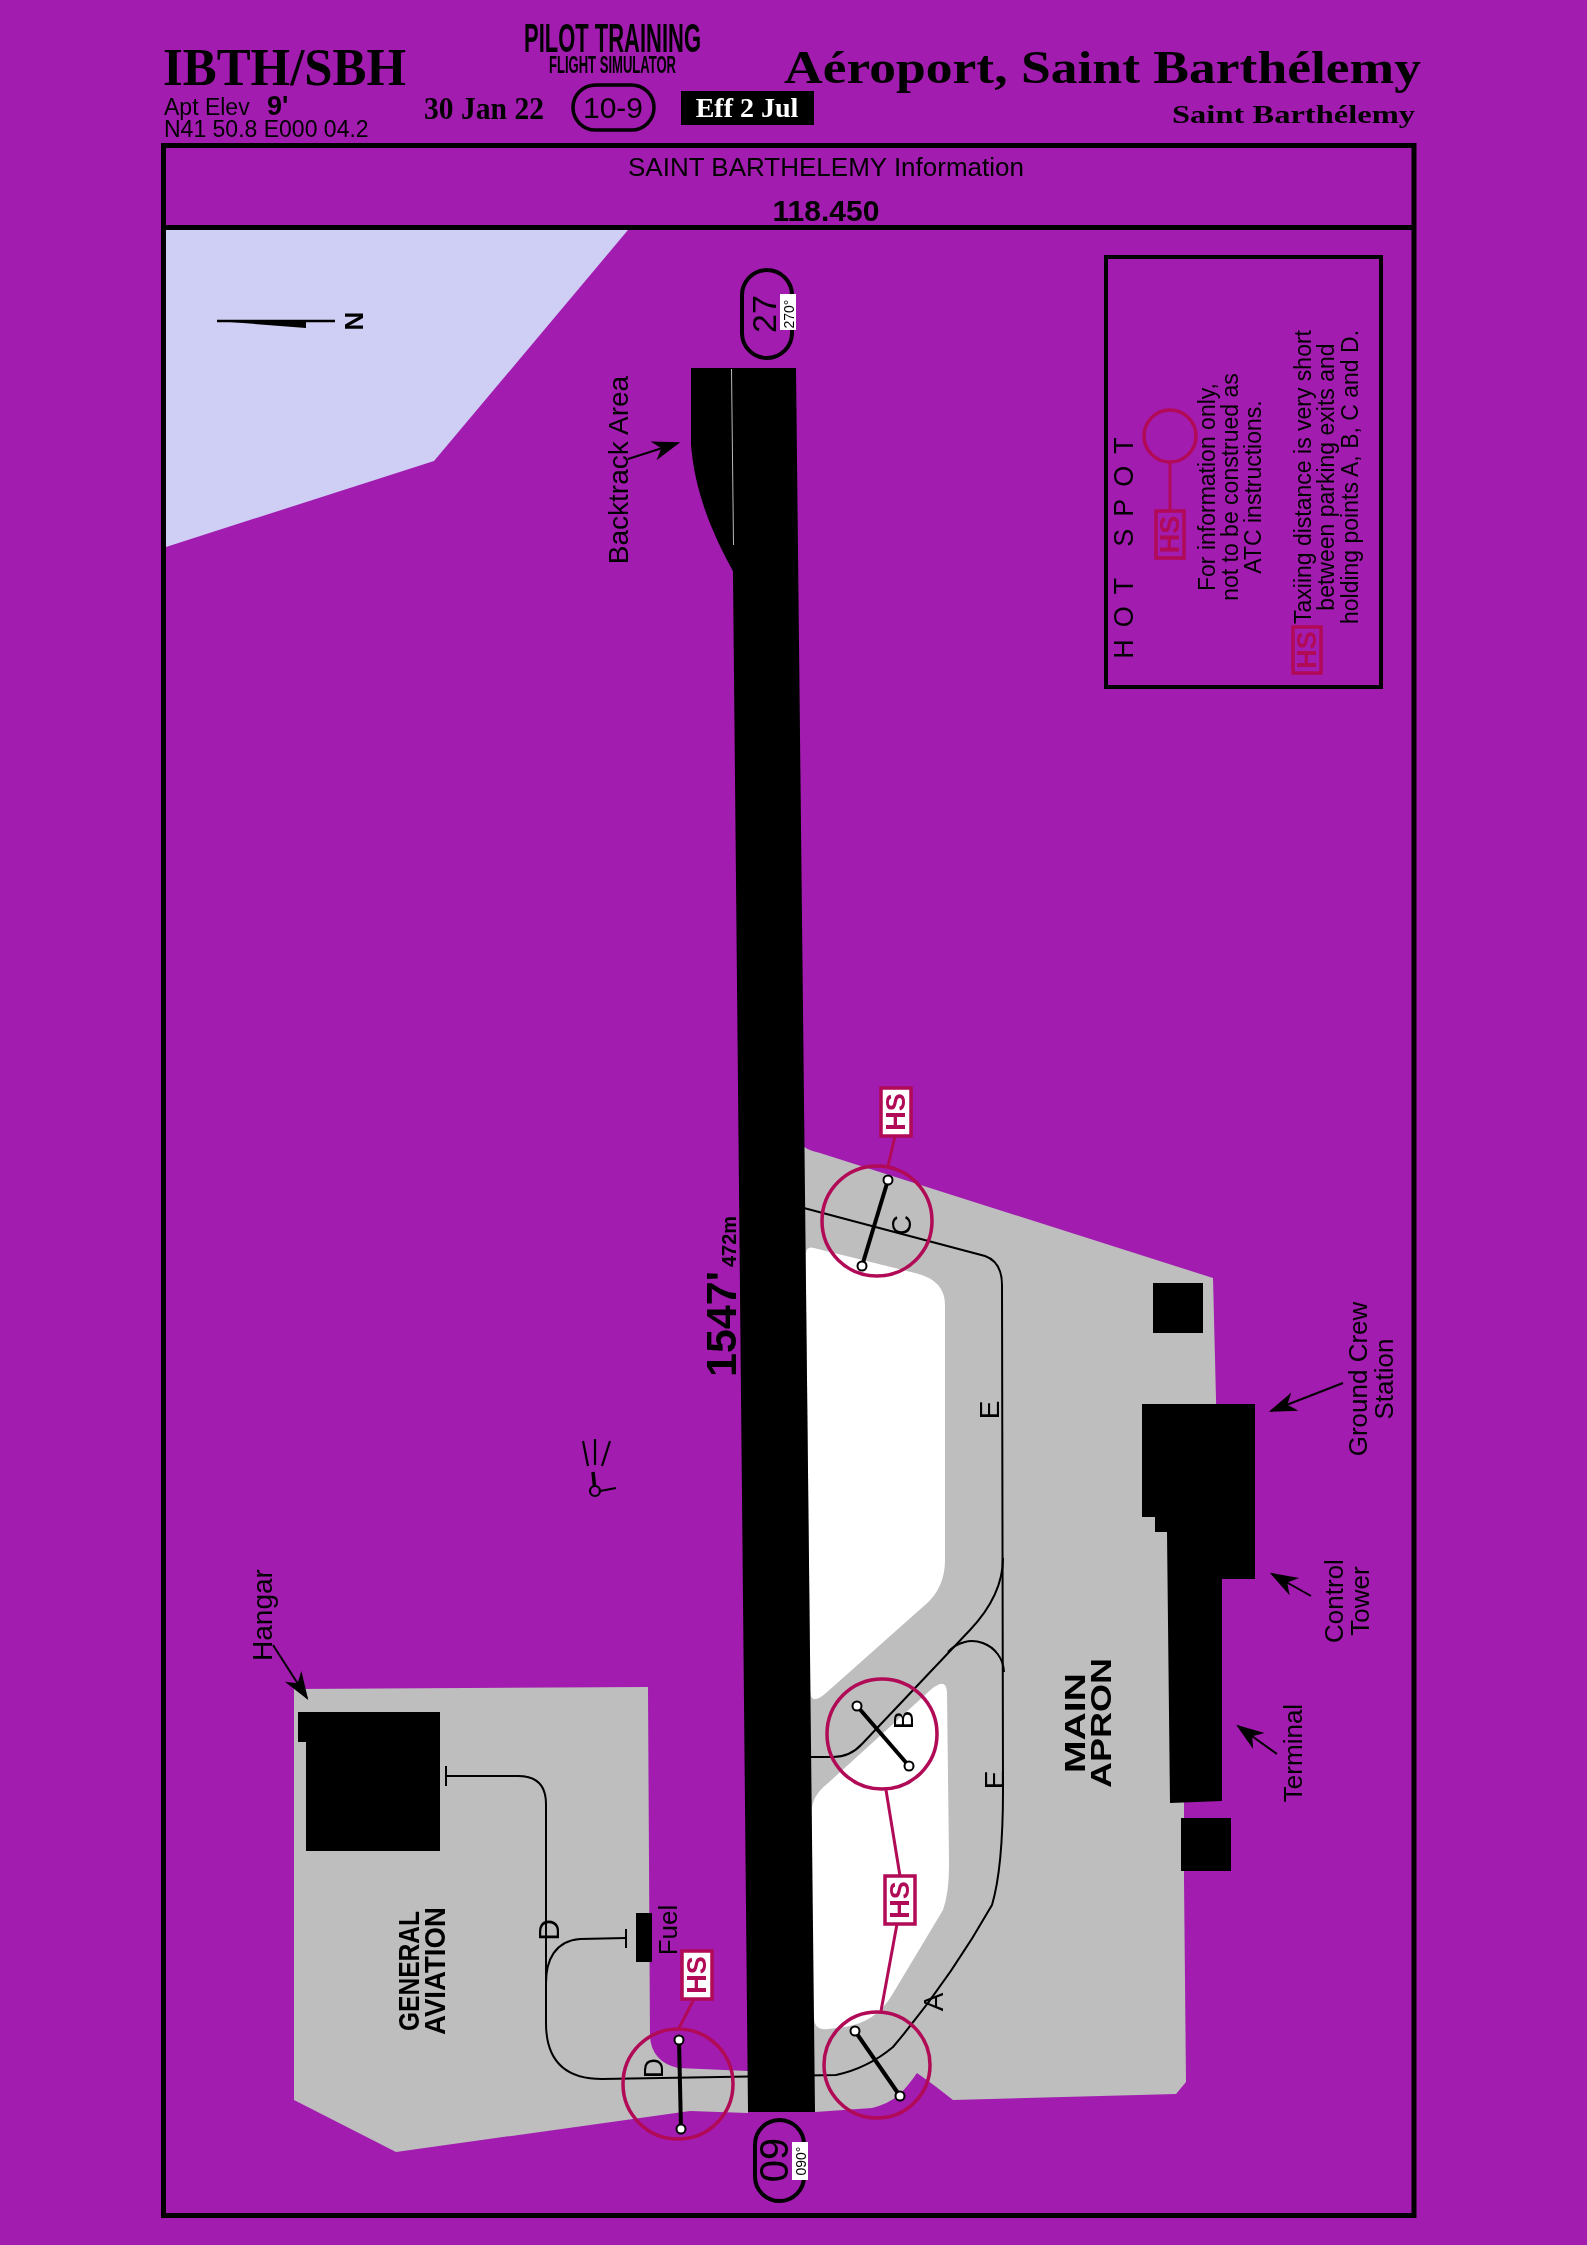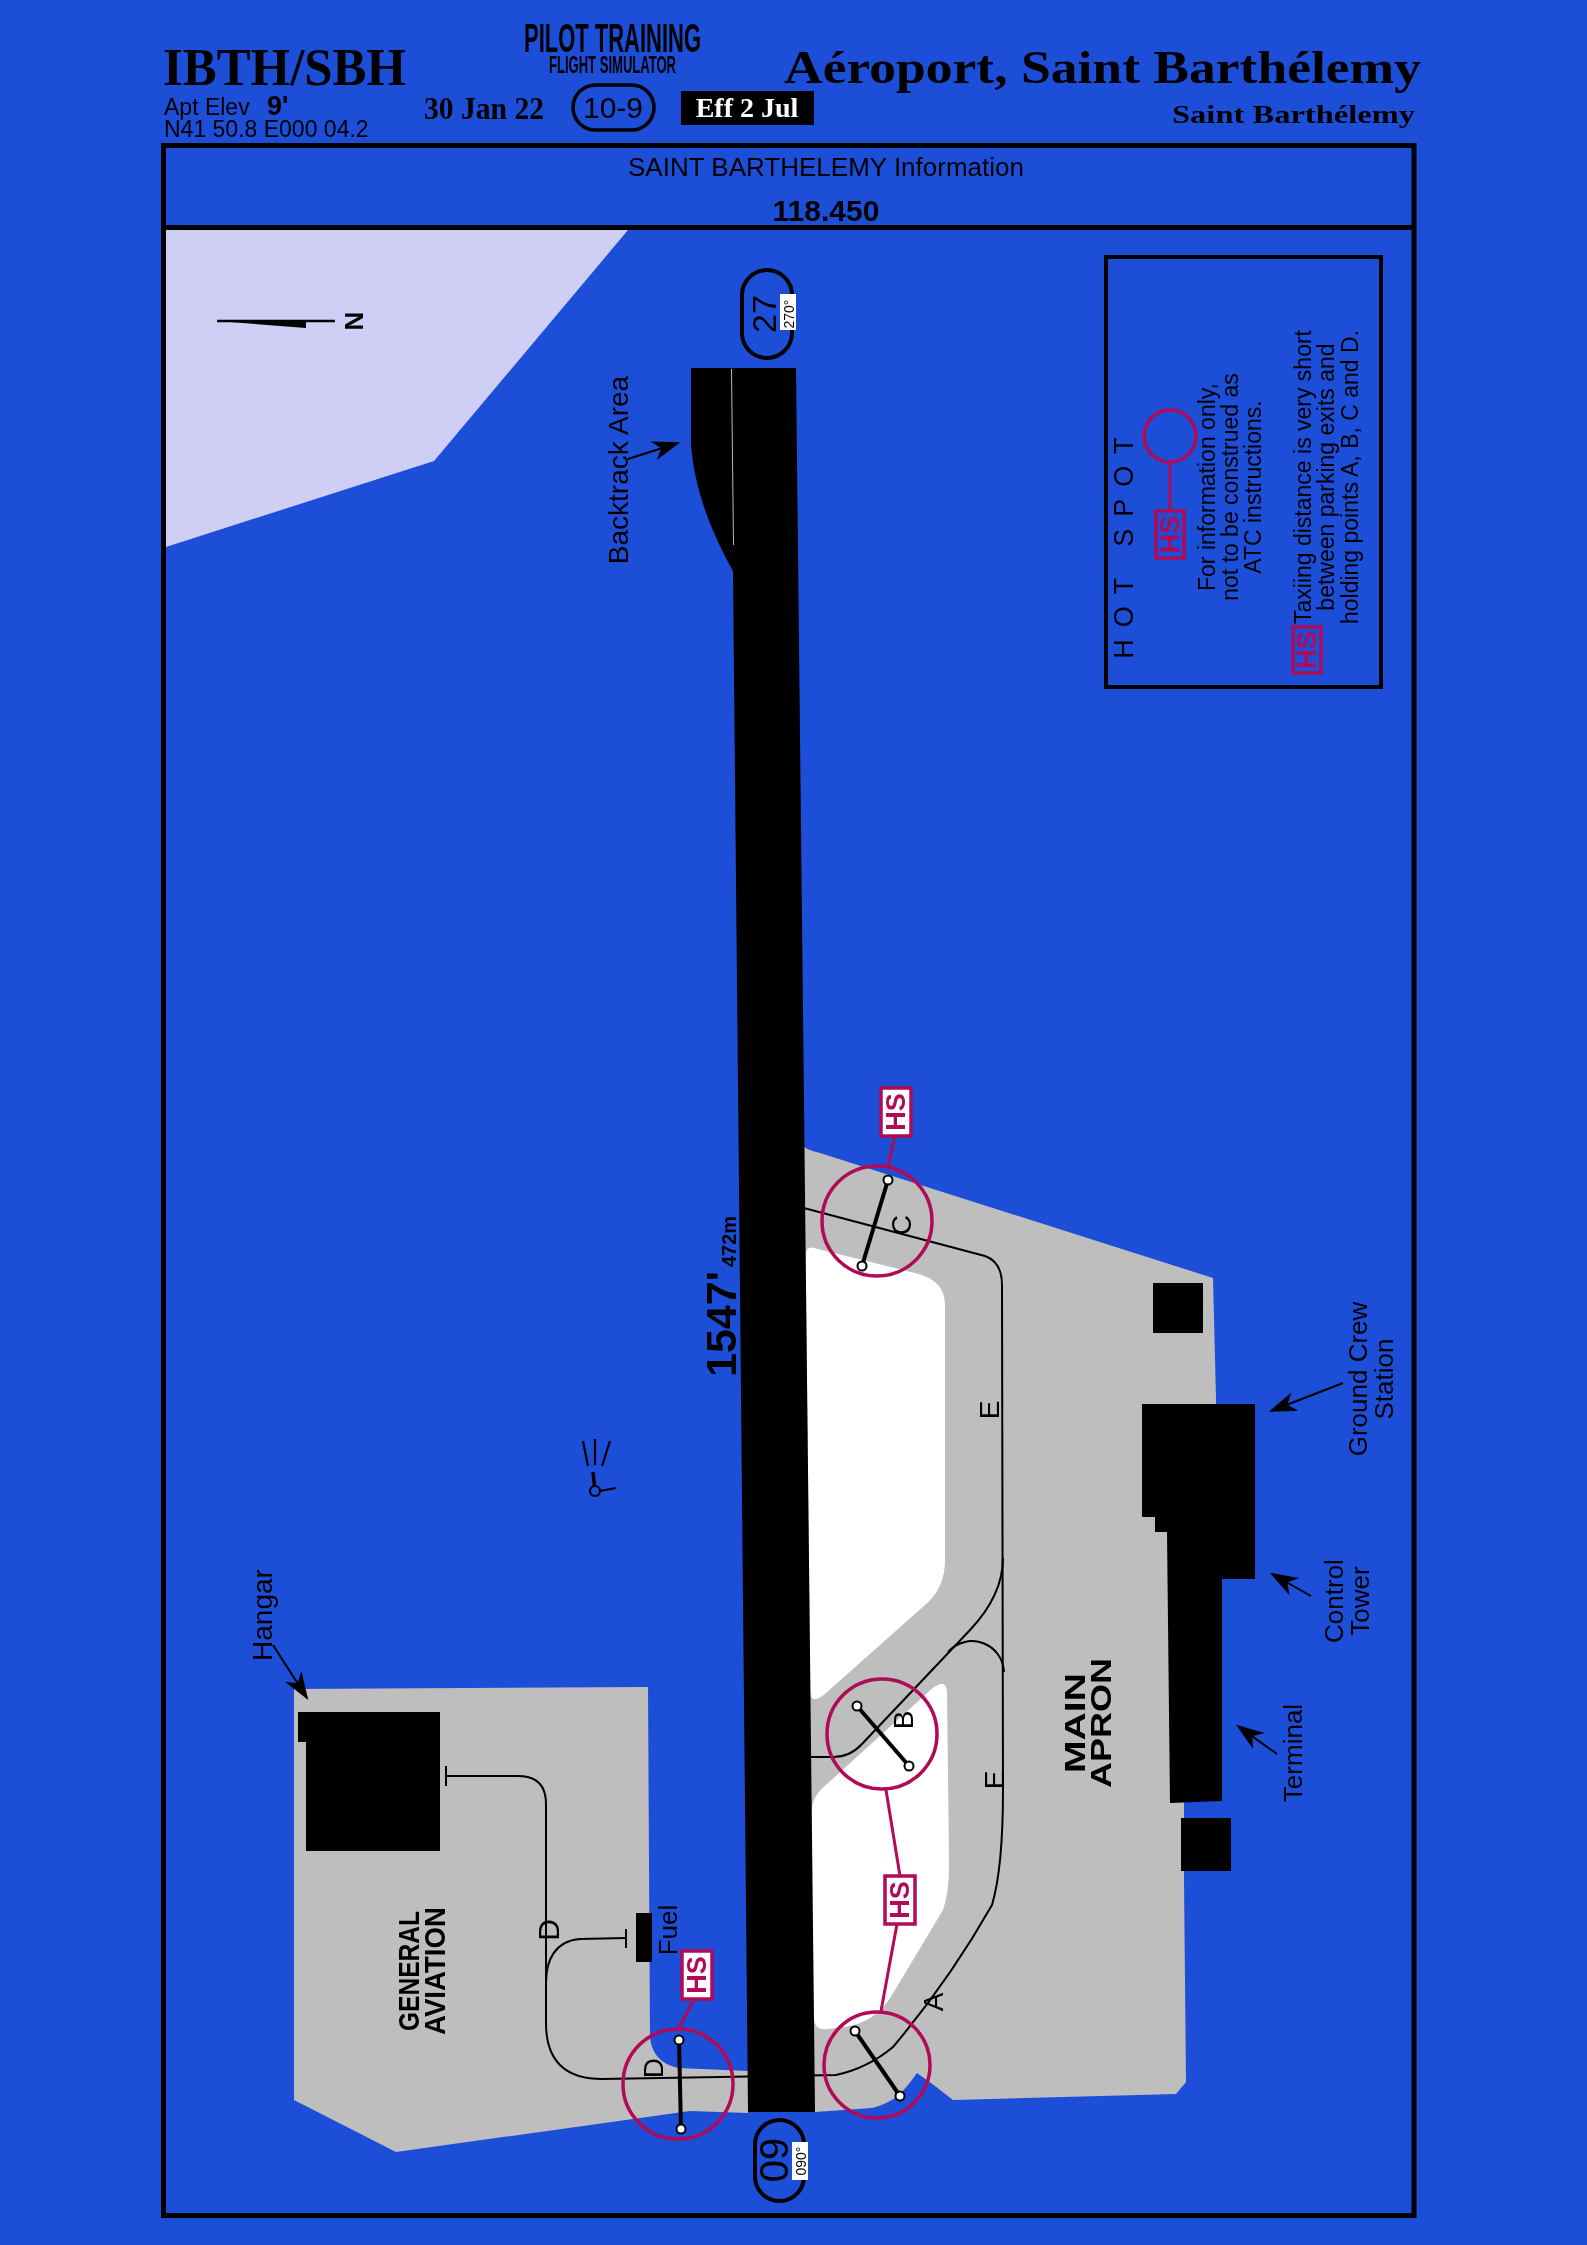--- a/index.html
+++ b/index.html
@@ -1,16 +1,16 @@
 <!DOCTYPE html>
 <html><head>
 <meta charset="utf-8">
 <style>
   html,body{margin:0;padding:0;background:#fff;}
-  #page{position:relative;width:1587px;height:2245px;background:#1d4ed8;overflow:hidden;}
+  #page{position:relative;width:1587px;height:2245px;background:#a21caf;overflow:hidden;}
   svg{position:absolute;left:0;top:0;}
   text{font-family:"Liberation Sans",sans-serif;}
   .slab{font-family:"Liberation Serif",serif;font-weight:bold;}
   .sans{font-family:"Liberation Sans",sans-serif;}
 </style>
 </head>
 <body>
 <div id="page">
 <svg width="1587" height="2245" viewBox="0 0 1587 2245">
 <defs>

